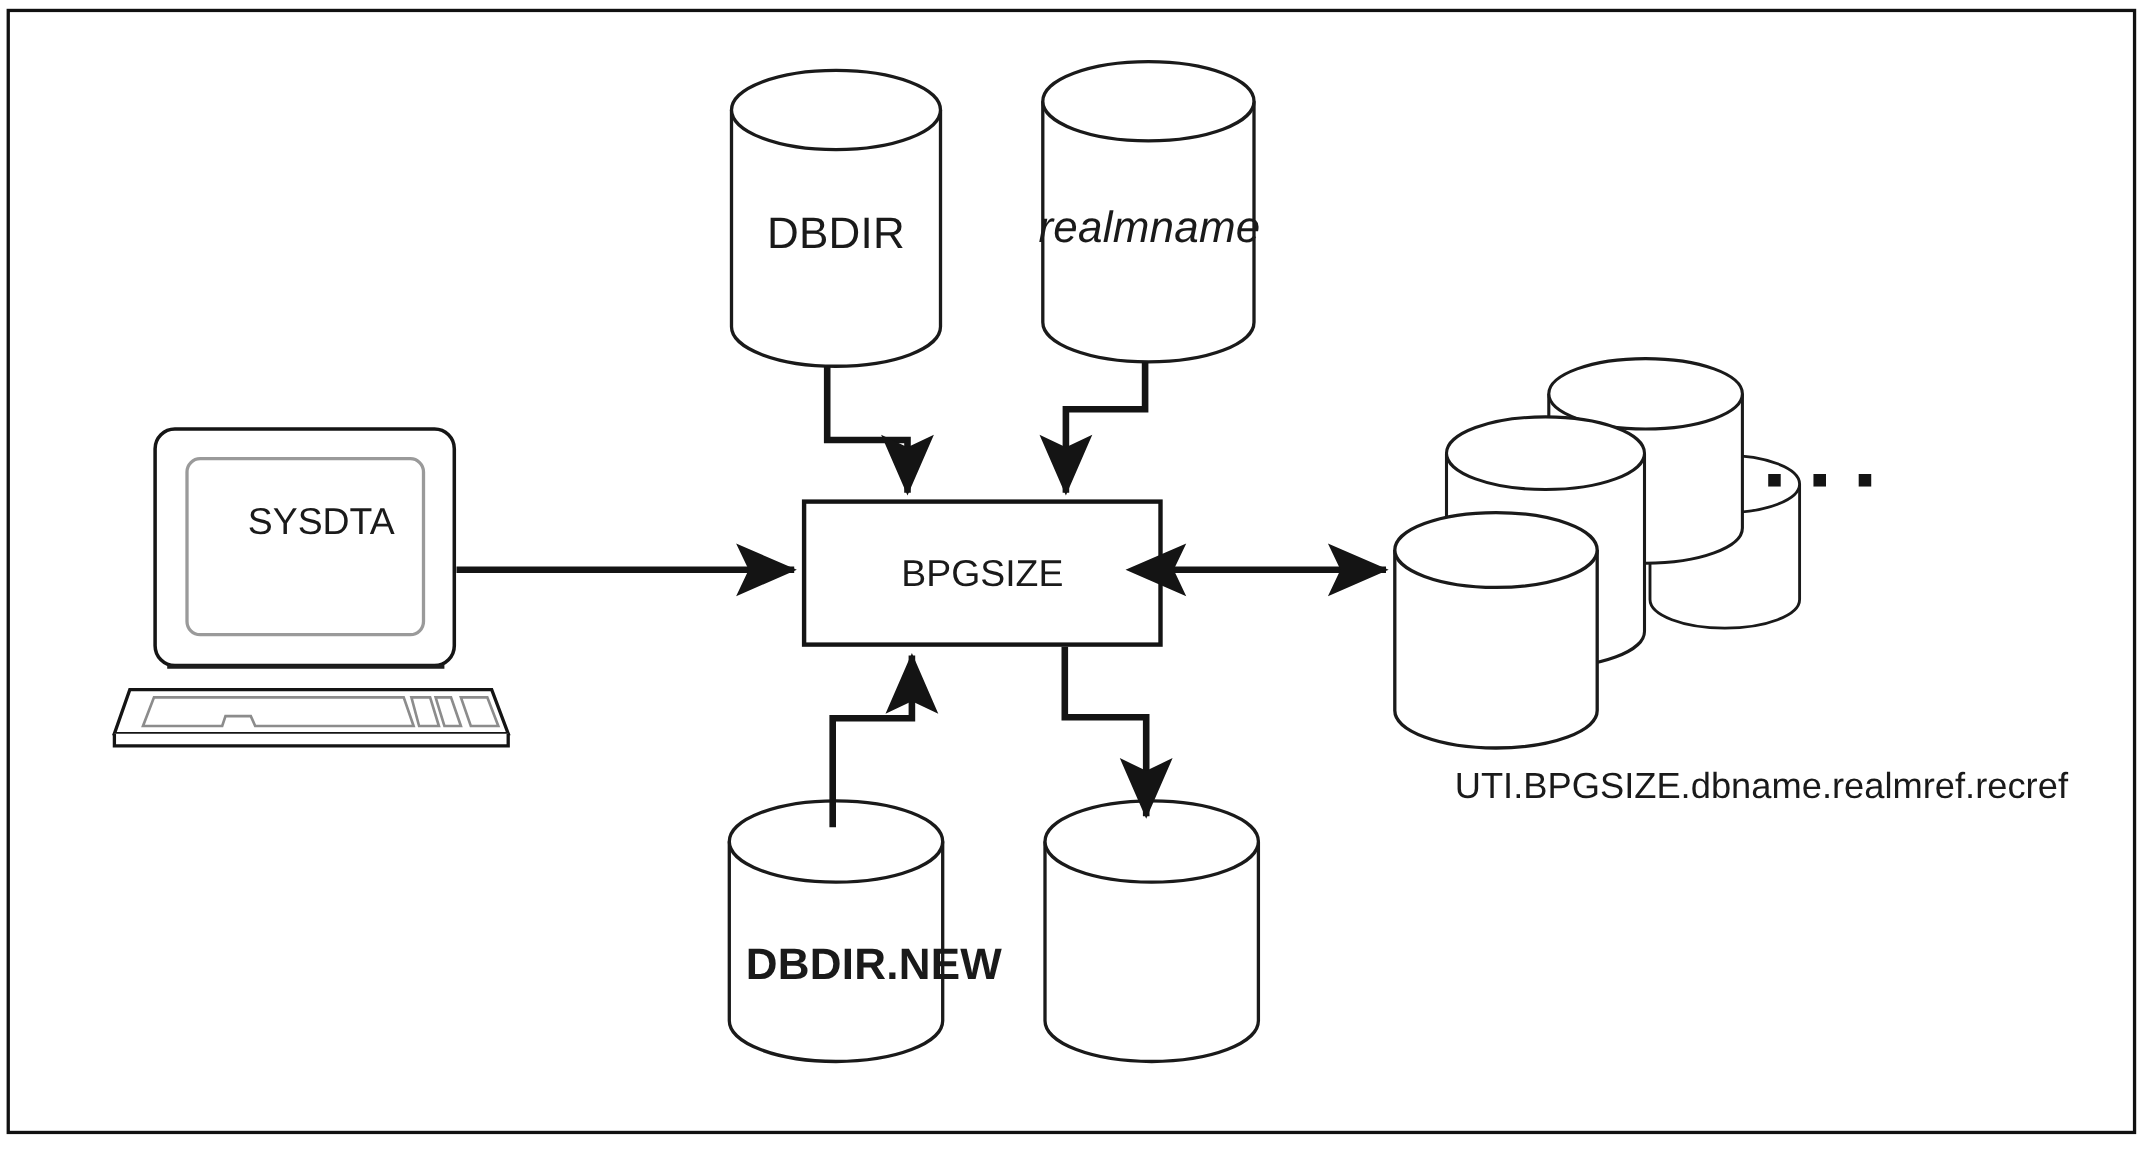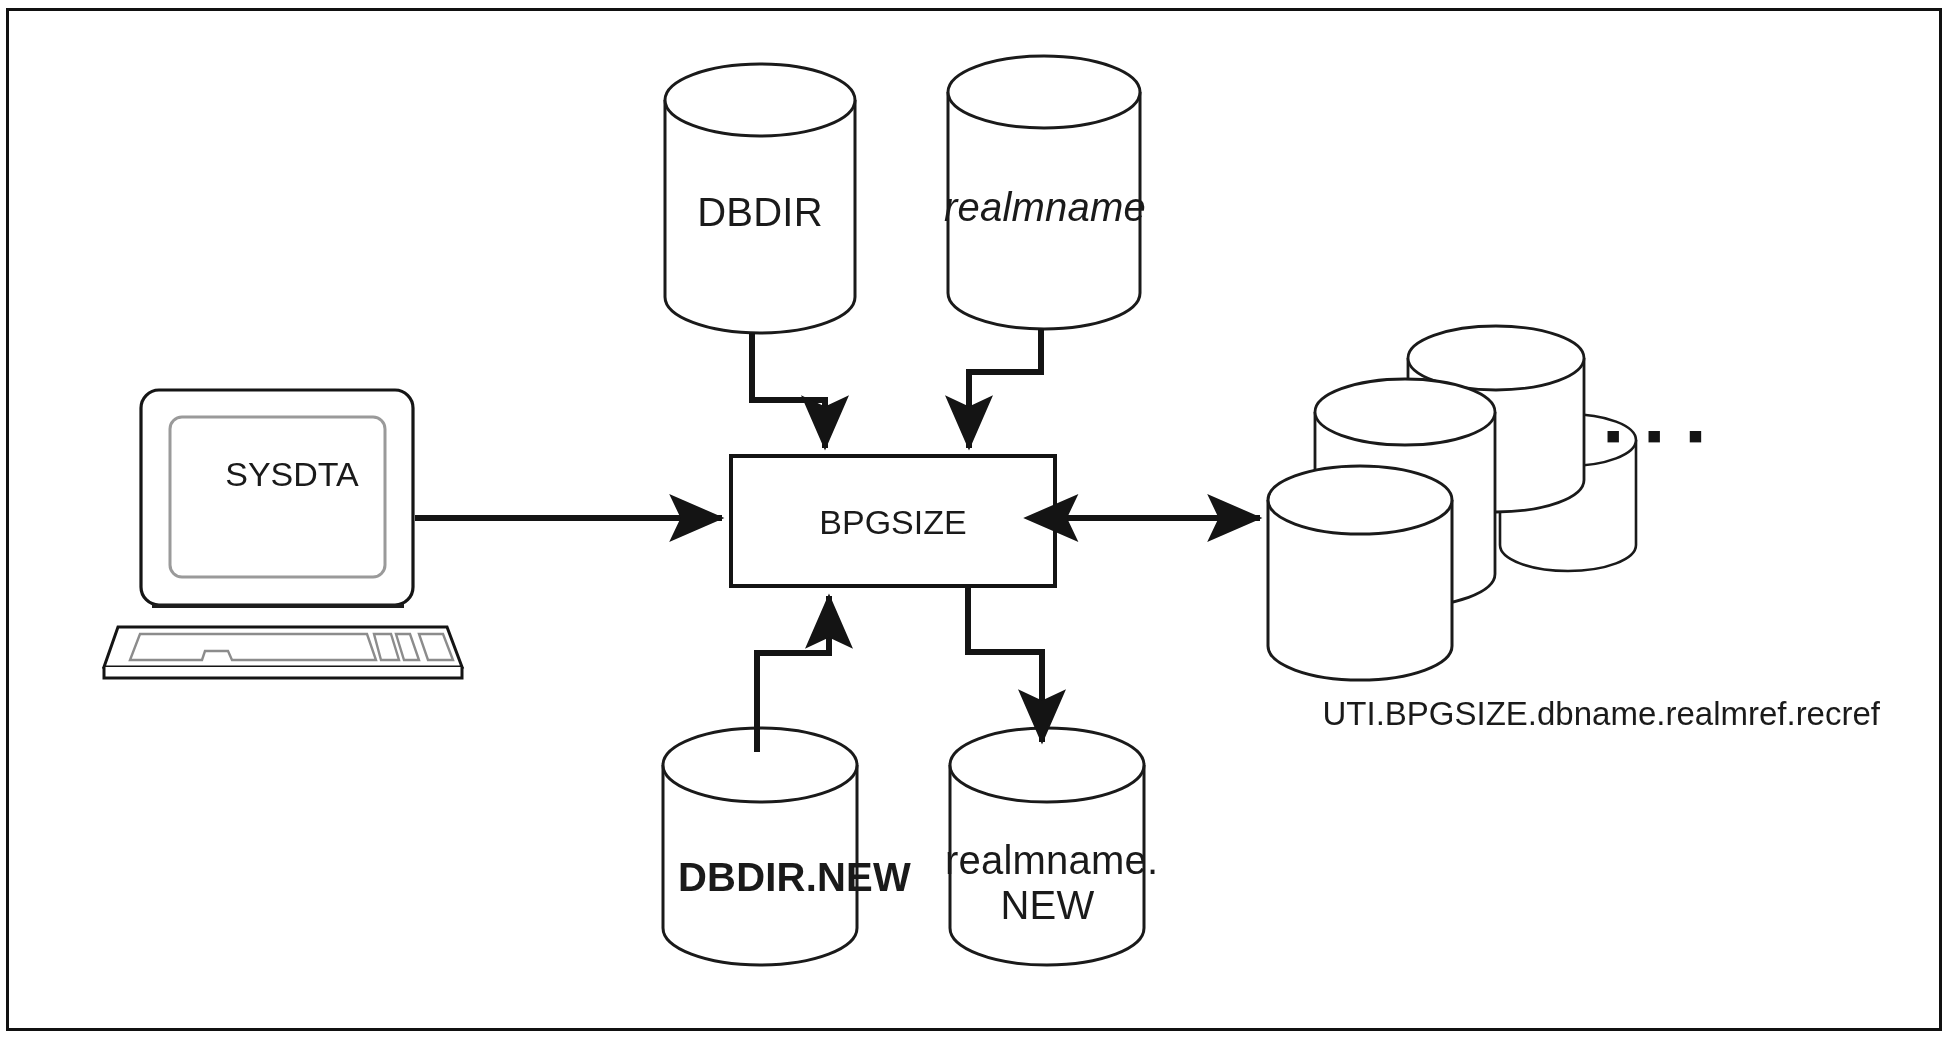--- a/index.html
+++ b/index.html
@@ -152,23 +152,19 @@
   <div class="lbl term-label" style="left:170px; top:455px; width:244px;">SYSDTA</div>
 
   <div class="lbl cyl-label" style="left:665px; top:190px; width:190px;">DBDIR</div>
 
   <div class="lbl cyl-label ital" style="left:944px; top:185px; width:200px;">realmname</div>
 
   <div class="lbl box-label" style="left:731px; top:503px; width:324px;">BPGSIZE</div>
 
   <div class="lbl cyl-label" style="left:678px; top:855px; width:210px;font-weight:bold;">DBDIR.NEW</div>
 
-  <div class="lbl cyl-label" style="left:945px; top:838px; width:205px;">
-    <span class="ital">realmname.</span><br>
-    <span>NEW</span>
-  </div>
 
   <div class="ellipsis-dots" style="left:1605px; top:412px;">▪ ▪ ▪</div>
 
   <div class="lbl stack-label" style="left:1140px; top:696px; width:740px; text-align:right;">
     <span>UTI.BPGSIZE.</span><span class="ital">dbname.realmref.recref</span>
   </div>
 </div>
 
 </body></html>

